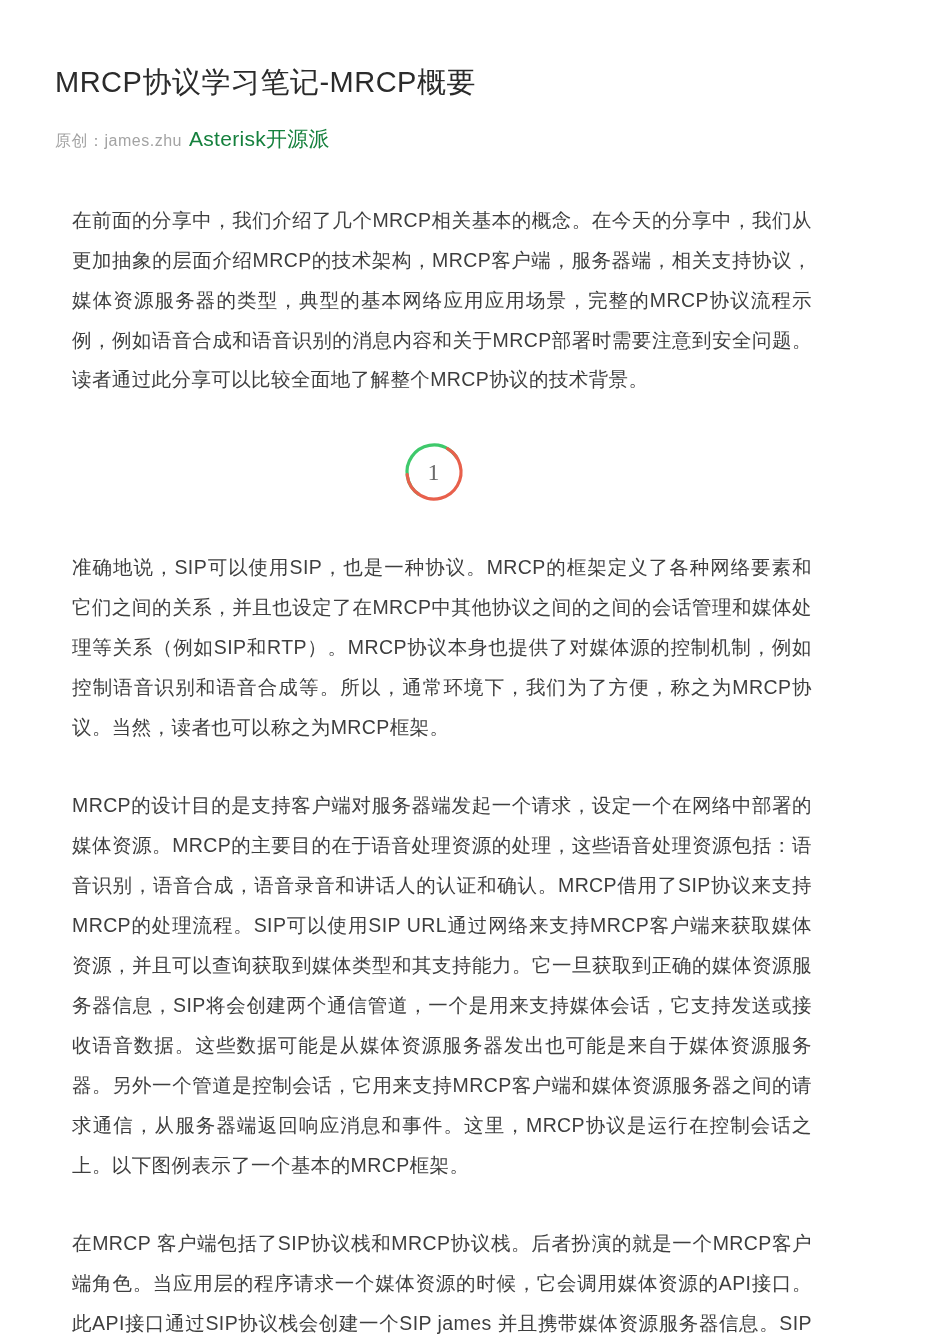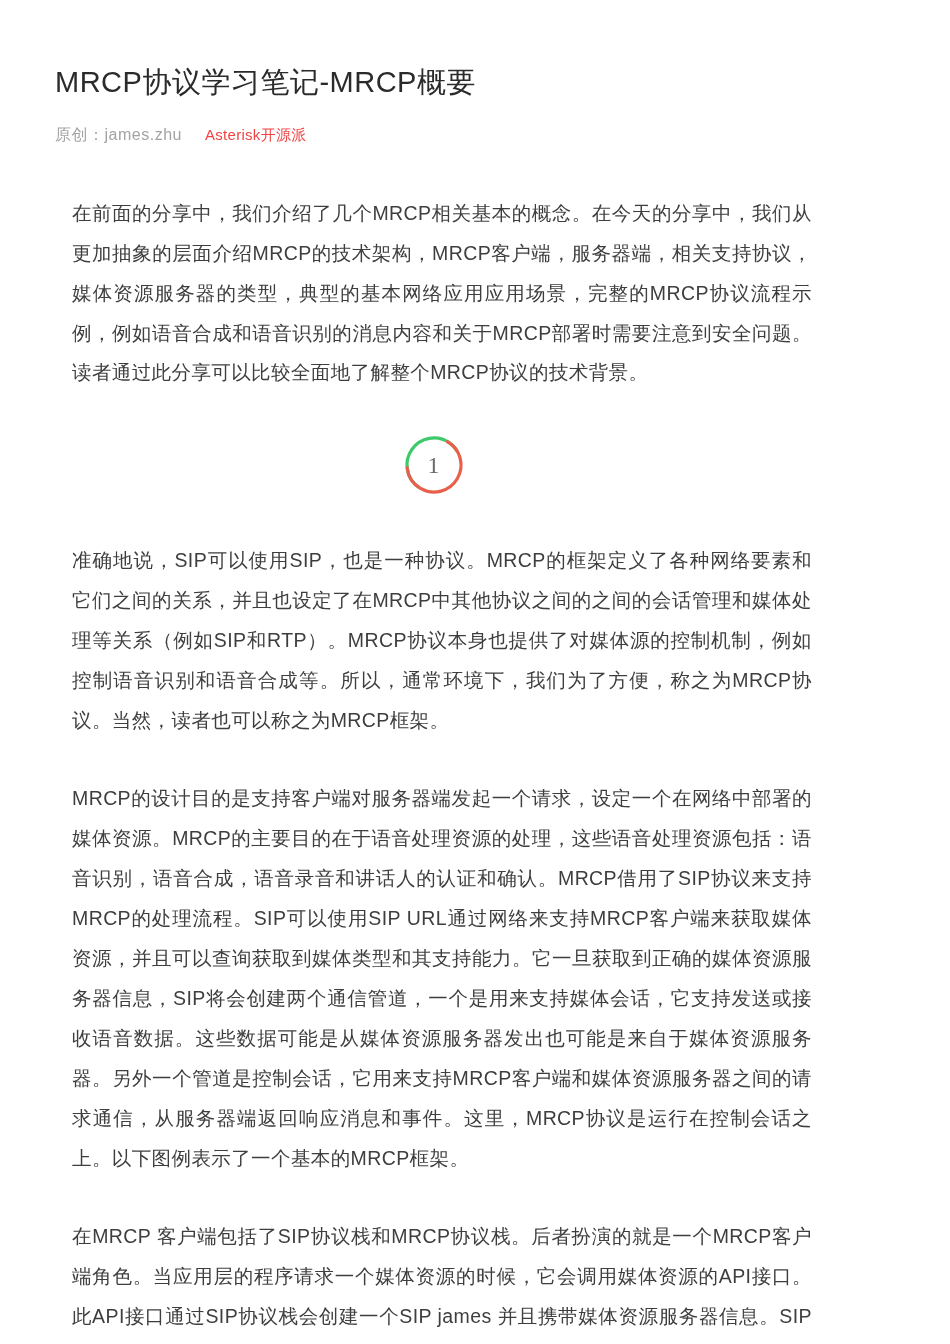--- a/index.html
+++ b/index.html
@@ -23,32 +23,32 @@
     font-size: 29px;
     line-height: 1.4;
     color: #2b2b2b;
     font-weight: 400;
     margin: 0 0 22px 0;
     letter-spacing: 0.5px;
   }
   .byline {
     display: flex;
     align-items: baseline;
-    gap: 23px;
+    gap: 7px;
     margin-bottom: 48px;
     text-align: center;
   }
   .byline .author {
     font-size: 16px;
     color: #a3a3a3;
     letter-spacing: 0.5px;
   }
   .byline .account {
-    font-size: 15px;
-    color: #ef4444;
+    font-size: 21px;
+    color: #15803d;
     letter-spacing: 0.3px;
   }
   p.para {
     font-size: 19.5px;
     line-height: 2.05;
     color: #3e3e3e;
     margin: 0 0 38px 17px;
     letter-spacing: 0.4px;
     text-align: justify;
   }

